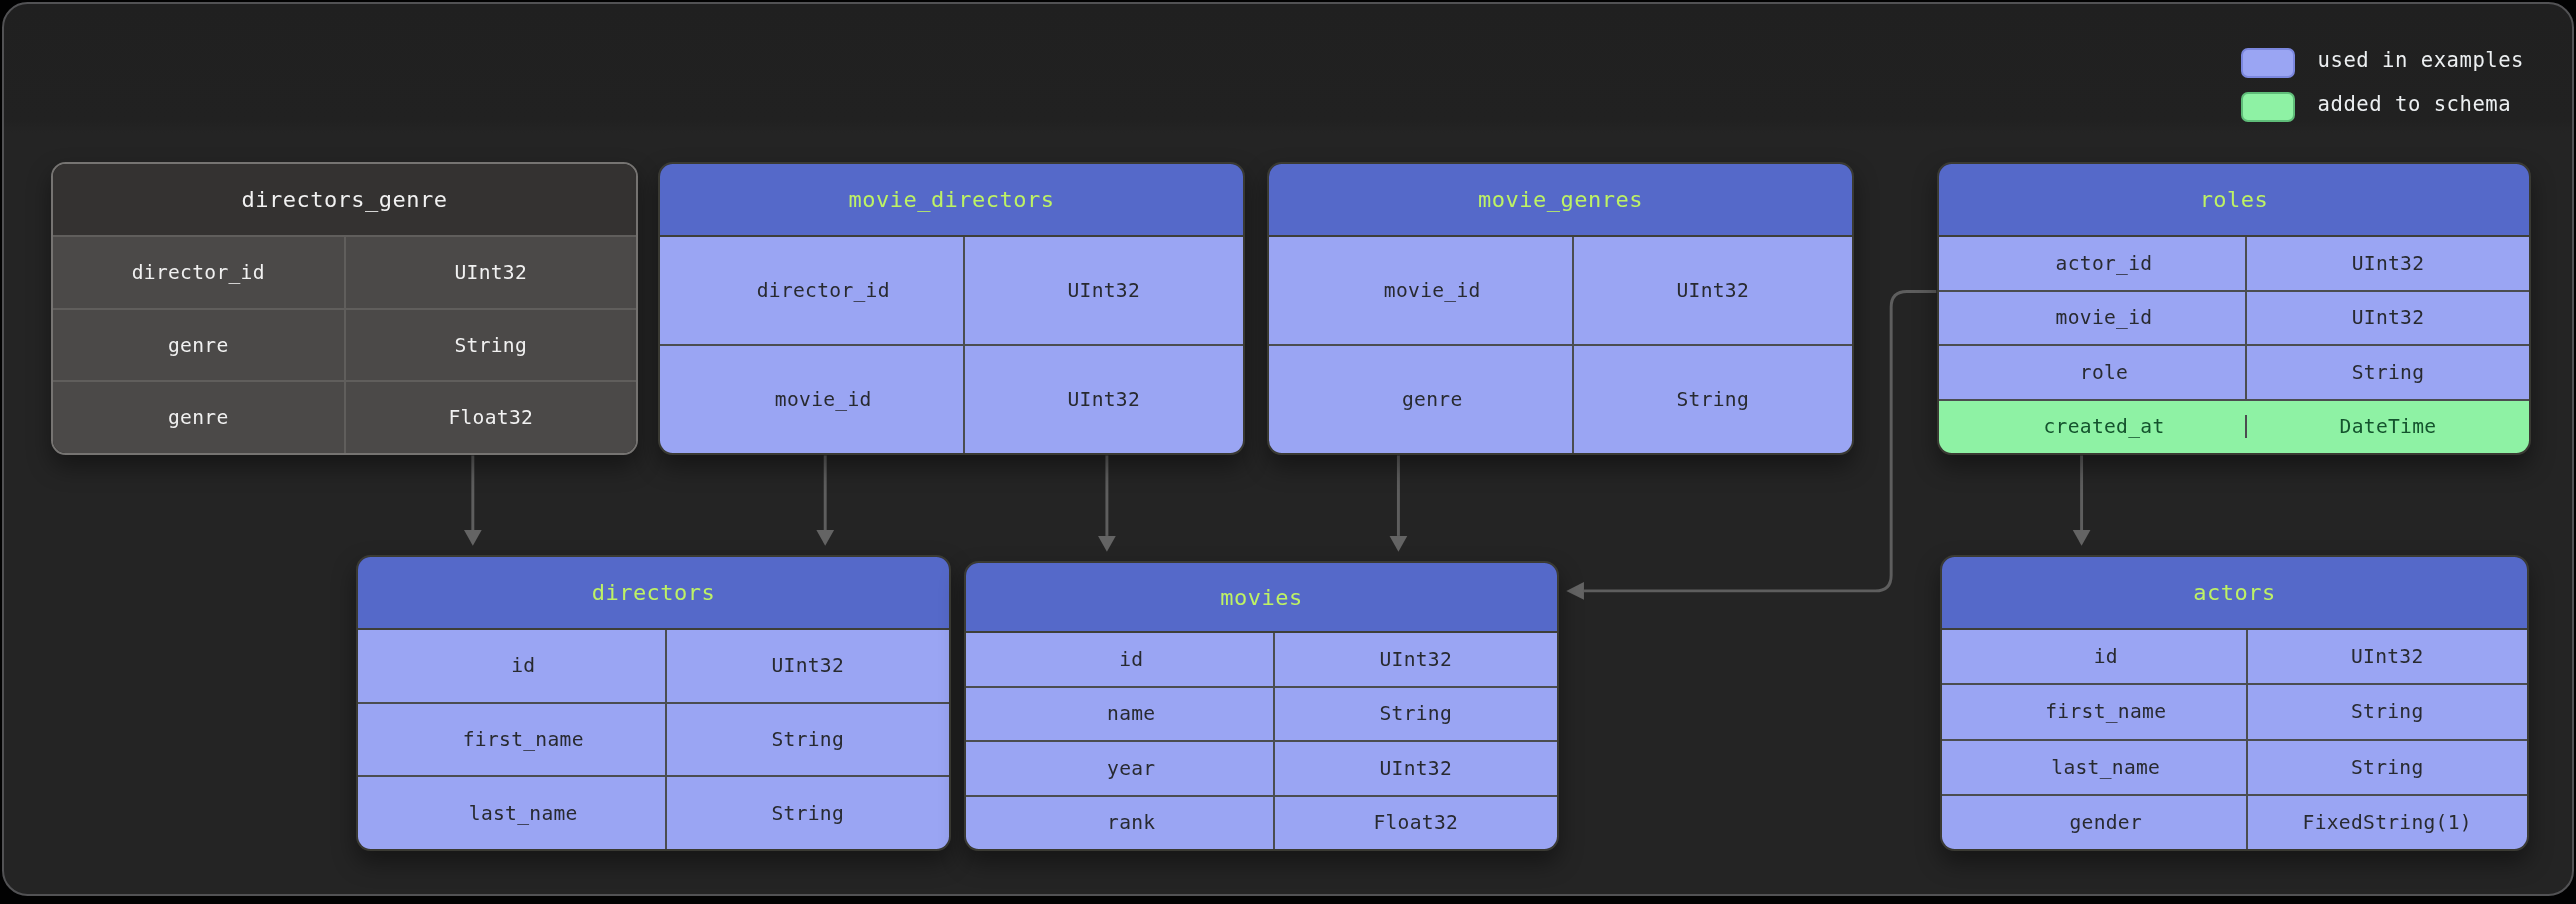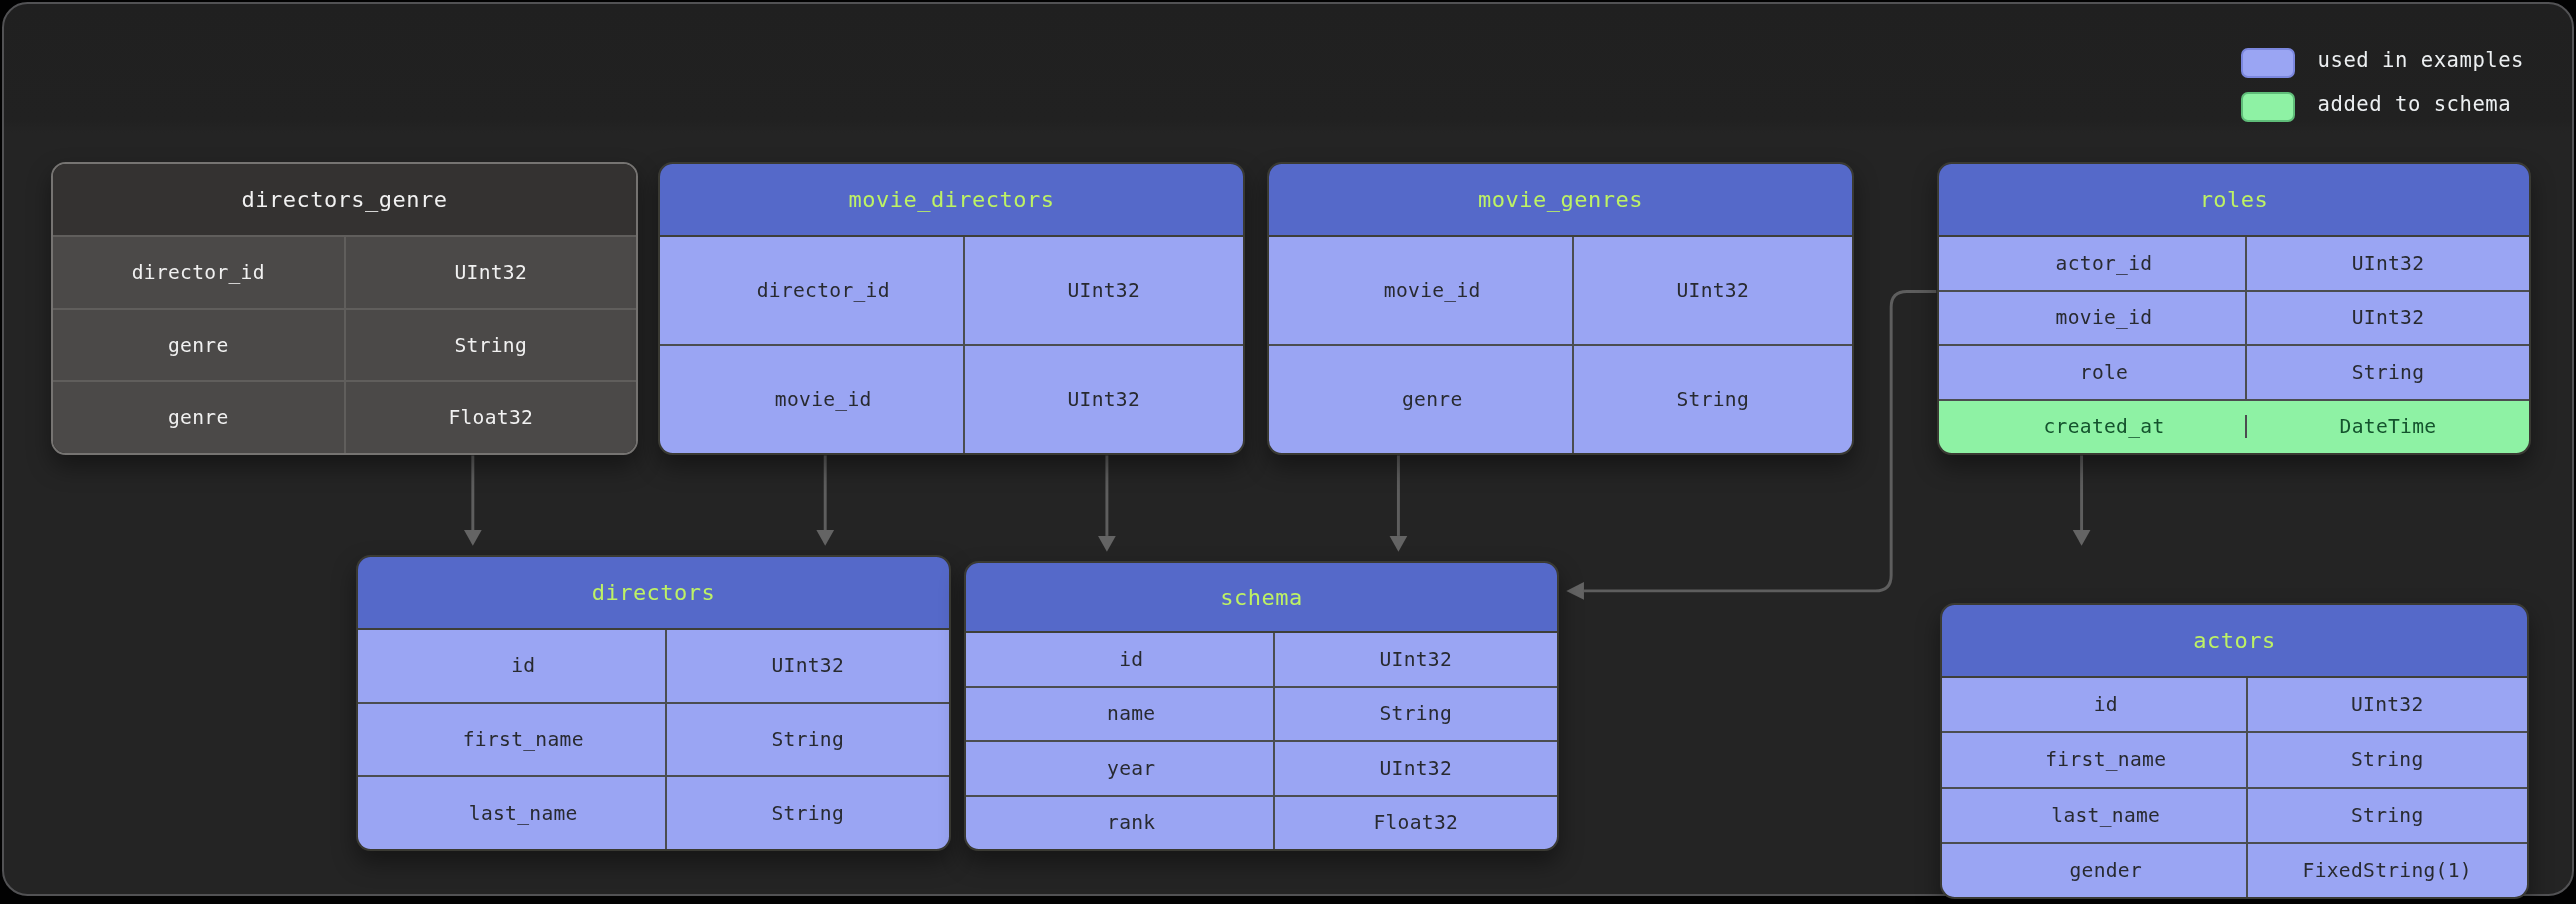--- a/index.html
+++ b/index.html
@@ -156,41 +156,41 @@
             <div class="cell name">first_name</div>
             <div class="cell type">String</div>
           </div>
           <div class="row">
             <div class="cell name">last_name</div>
             <div class="cell type">String</div>
           </div>
         </div>
       </article>
       <article class="tbl blue" style="left: 964px; top: 561px; width: 595px; height: 290px;">
-        <header class="tbl-h" style="height: 68px;">schema</header>
+        <header class="tbl-h" style="height: 68px;">movies</header>
         <div class="rows">
           <div class="row">
             <div class="cell name">id</div>
             <div class="cell type">UInt32</div>
           </div>
           <div class="row">
             <div class="cell name">name</div>
             <div class="cell type">String</div>
           </div>
           <div class="row">
             <div class="cell name">year</div>
             <div class="cell type">UInt32</div>
           </div>
           <div class="row">
             <div class="cell name">rank</div>
             <div class="cell type">Float32</div>
           </div>
         </div>
       </article>
-      <article class="tbl blue" style="left: 1940px; top: 555px; width: 589px; height: 296px; margin-top: 48px;">
+      <article class="tbl blue" style="left: 1940px; top: 555px; width: 589px; height: 296px;">
         <header class="tbl-h" style="height: 71px;">actors</header>
         <div class="rows">
           <div class="row">
             <div class="cell name">id</div>
             <div class="cell type">UInt32</div>
           </div>
           <div class="row">
             <div class="cell name">first_name</div>
             <div class="cell type">String</div>
           </div>

